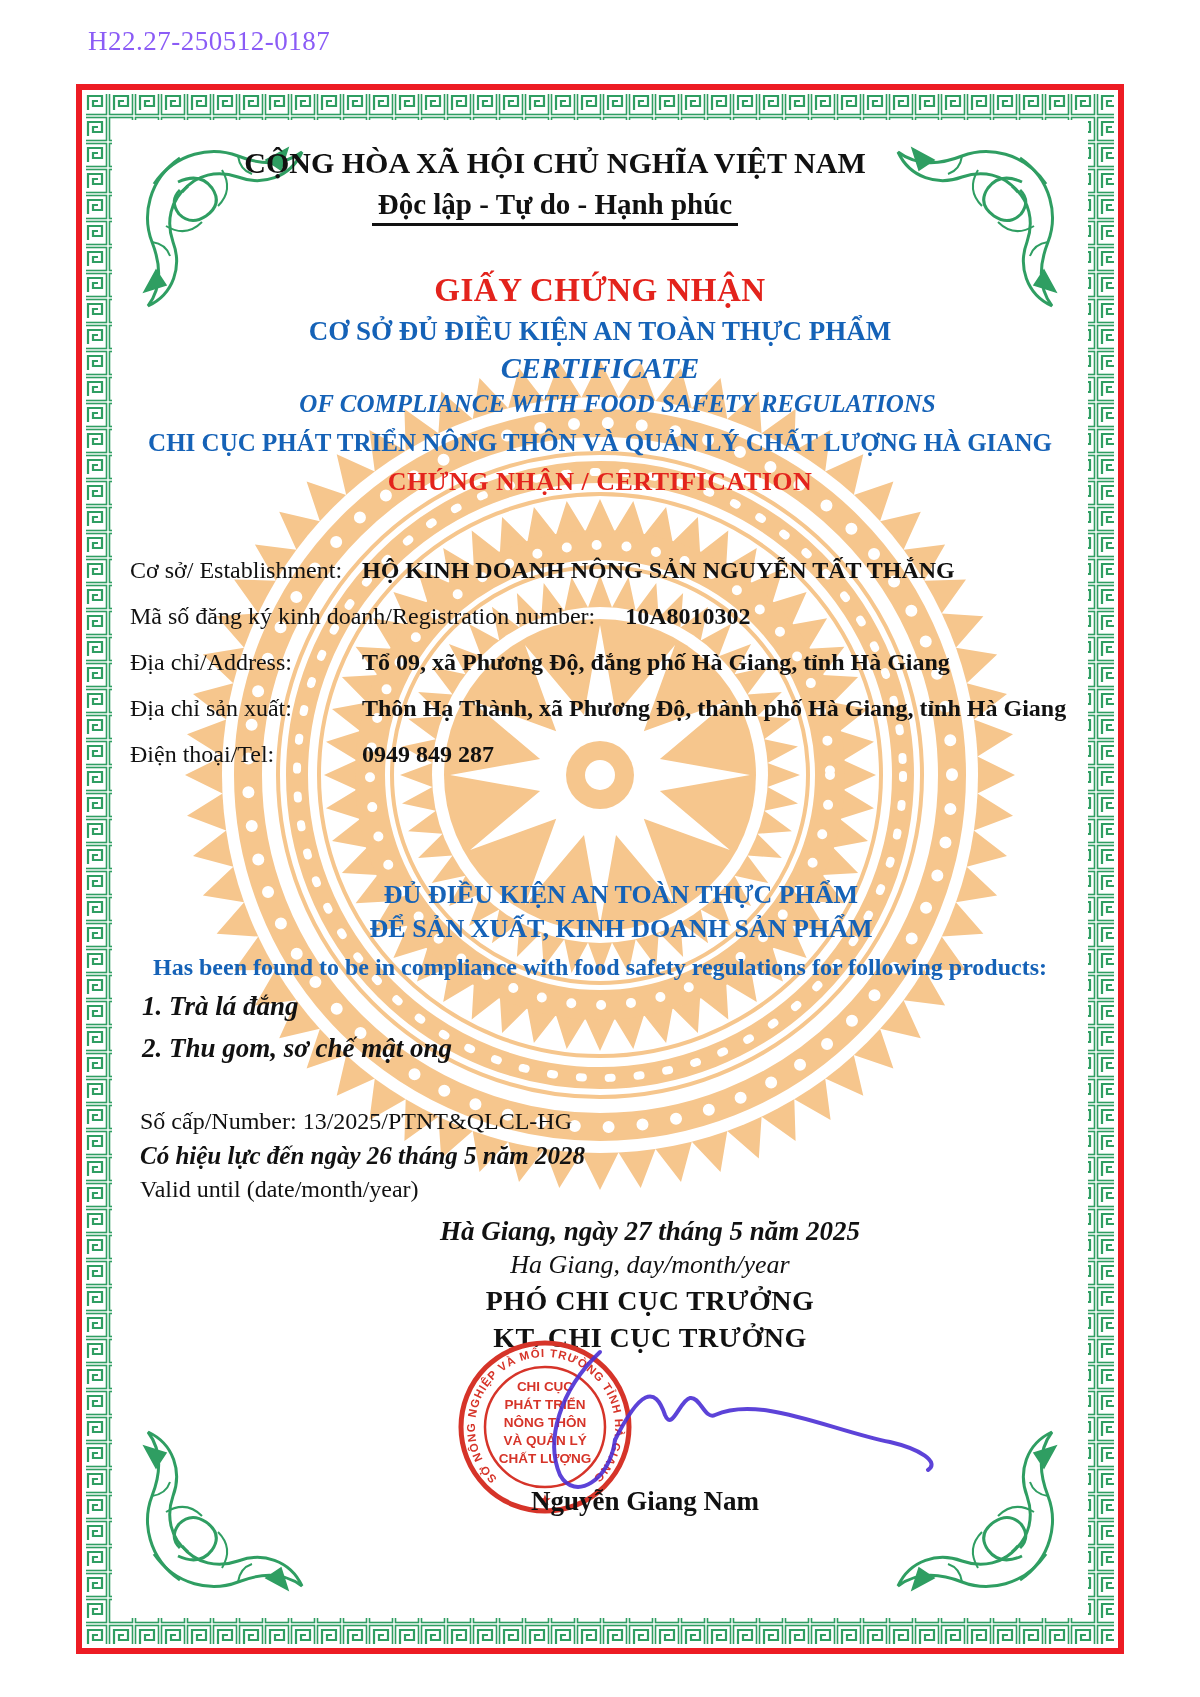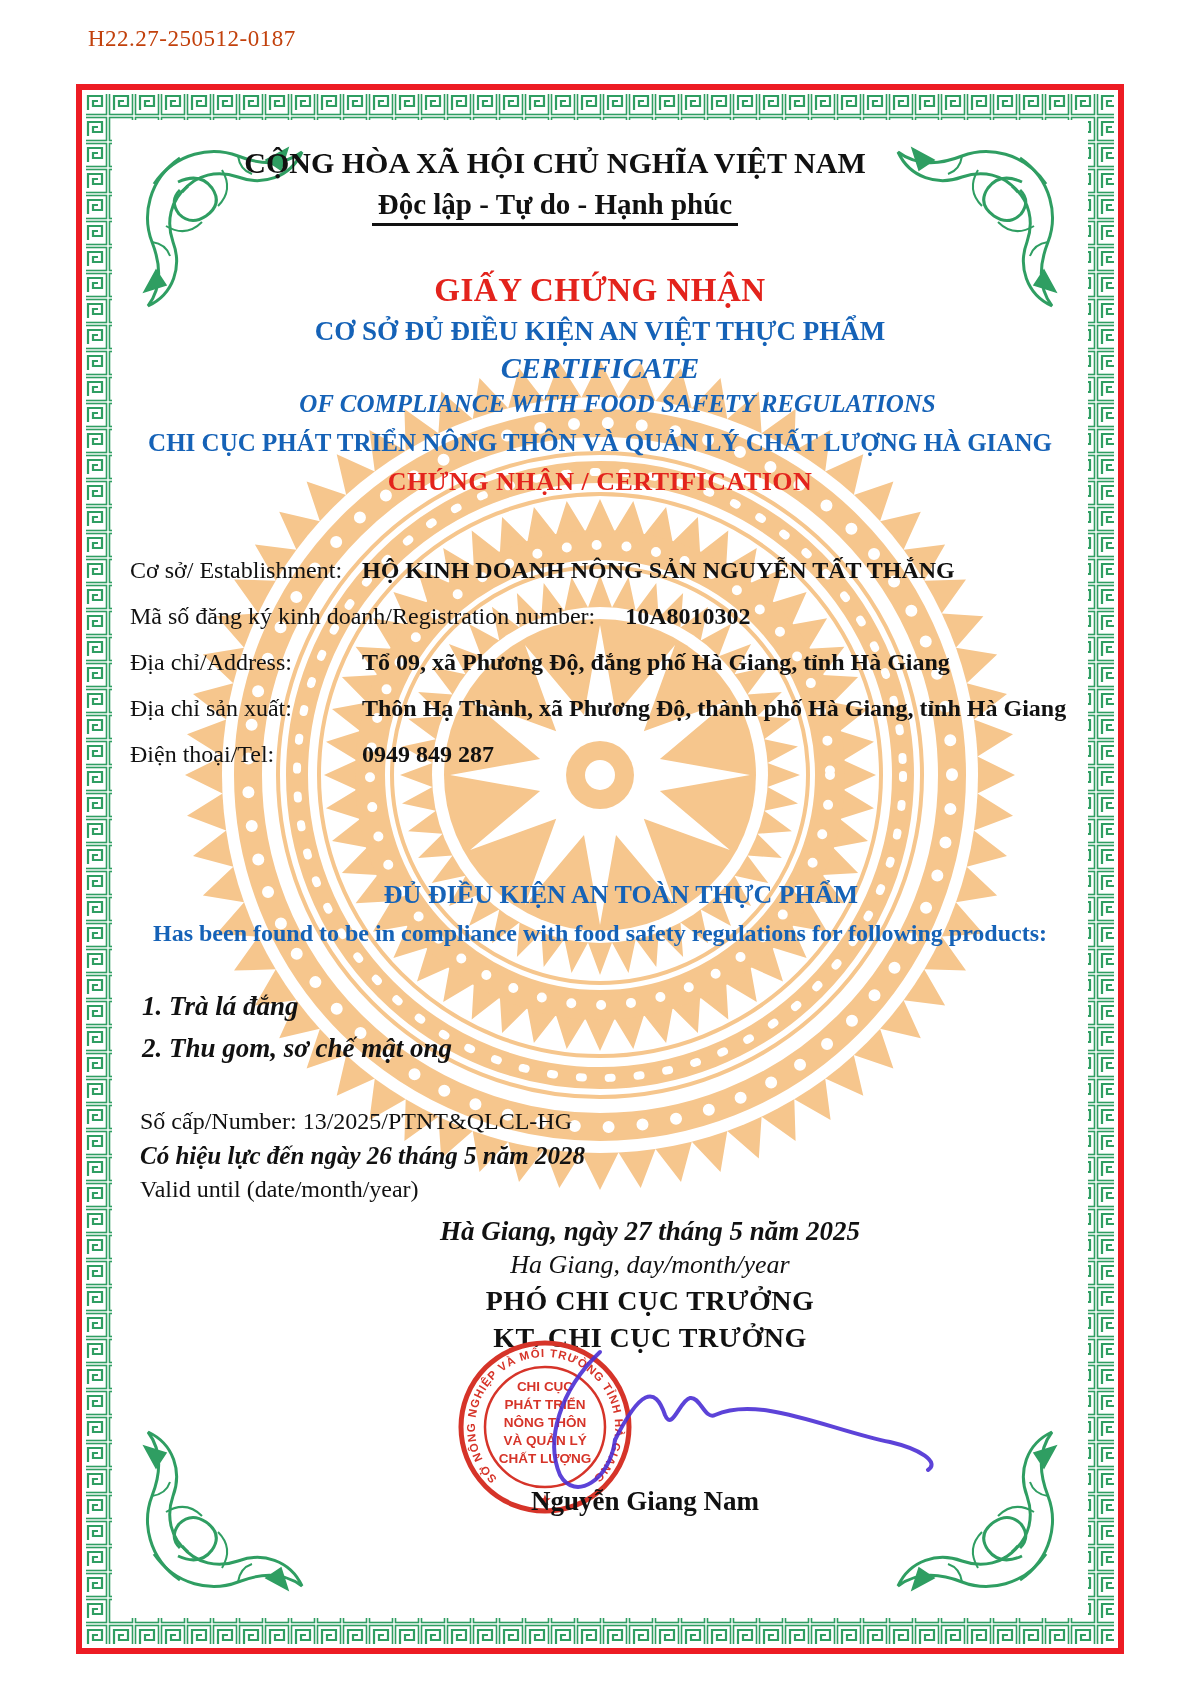--- a/index.html
+++ b/index.html
@@ -1,19 +1,19 @@
 <!DOCTYPE html>
 <html><head>
 <meta charset="utf-8">
 <style>
   html,body{margin:0;padding:0;background:#ffffff;}
   body{font-family:"Liberation Serif","DejaVu Serif",serif;}
   .page{position:relative;width:1200px;height:1697px;background:#ffffff;overflow:hidden;}
 
-  .doc-code{position:absolute;left:88px;top:26px;font-size:23px;color:#c2410c;letter-spacing:.5px;}
+  .doc-code{position:absolute;left:88px;top:26px;font-size:27px;color:#8b5cf6;letter-spacing:.5px;}
 
   
   .frame{position:absolute;left:76px;top:84px;width:1036px;height:1558px;border:6px solid #ed1c24;}
   .frame-svg{position:absolute;left:0;top:0;}
 
   
   .emblem{position:absolute;left:180px;top:355px;width:840px;height:840px;z-index:0;}
 
   .content{position:absolute;left:0;top:0;width:1200px;height:1697px;z-index:2;}
 
@@ -127,21 +127,21 @@
 
   <div class="content">
 
     <div class="header-block">
       <div class="national-title">CỘNG HÒA XÃ HỘI CHỦ NGHĨA VIỆT NAM</div>
       <div><span class="motto">Độc lập - Tự do - Hạnh phúc</span></div>
     </div>
 
     <div class="title-block">
       <div class="t-red">GIẤY CHỨNG NHẬN</div>
-      <div class="t-blue-1">CƠ SỞ ĐỦ ĐIỀU KIỆN AN VIỆT THỰC PHẨM</div>
+      <div class="t-blue-1">CƠ SỞ ĐỦ ĐIỀU KIỆN AN TOÀN THỰC PHẨM</div>
       <div class="t-blue-2">CERTIFICATE</div>
       <div class="t-blue-3">OF COMPLIANCE WITH FOOD SAFETY REGULATIONS</div>
       <div class="t-blue-4">CHI CỤC PHÁT TRIỂN NÔNG THÔN VÀ QUẢN LÝ CHẤT LƯỢNG HÀ GIANG</div>
       <div class="t-red-2">CHỨNG NHẬN / CERTIFICATION</div>
     </div>
 
     <div class="fields">
       <div class="frow">
         <span class="lbl">Cơ sở/ Establishment:</span>
         <span class="val">HỘ KINH DOANH NÔNG SẢN NGUYỄN TẤT THẮNG</span>
@@ -159,20 +159,21 @@
         <span class="val">Thôn Hạ Thành, xã Phương Độ, thành phố Hà Giang, tỉnh Hà Giang</span>
       </div>
       <div class="frow">
         <span class="lbl">Điện thoại/Tel:</span>
         <span class="val">0949 849 287</span>
       </div>
     </div>
 
     <div class="compliance">
       <div class="c-vi">ĐỦ ĐIỀU KIỆN AN TOÀN THỰC PHẨM</div>
+      <div class="c-vi">ĐỂ SẢN XUẤT, KINH DOANH SẢN PHẨM</div>
       <div class="c-en">Has been found to be in compliance with food safety regulations for following products:</div>
     </div>
 
     <div class="products">
       <div class="p-item">1. Trà lá đắng</div>
       <div class="p-item">2. Thu gom, sơ chế mật ong</div>
     </div>
 
     <div class="issue">
       <div class="i-num">

